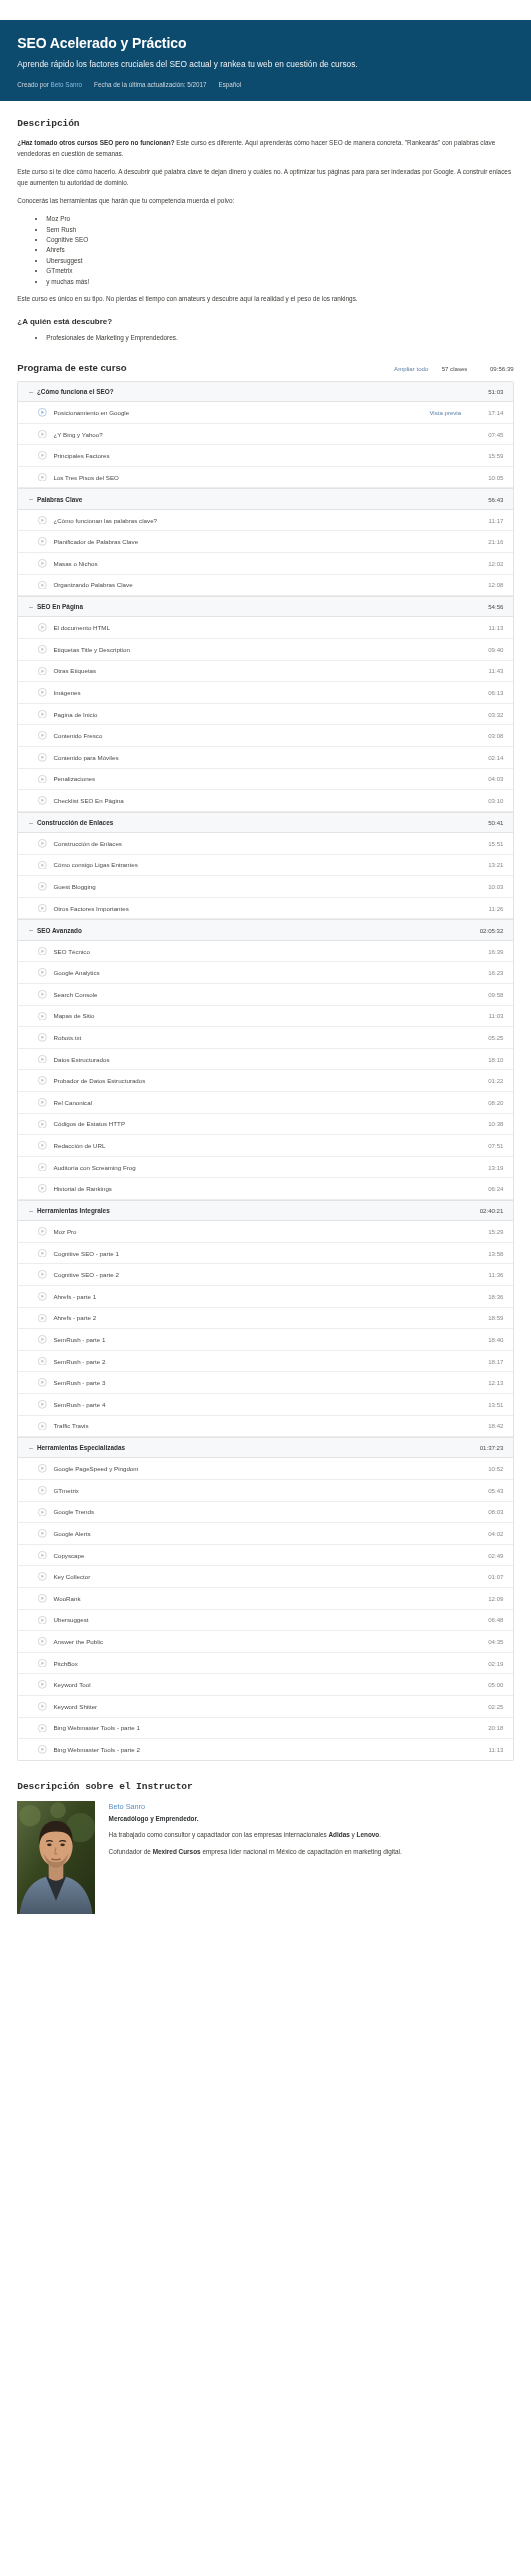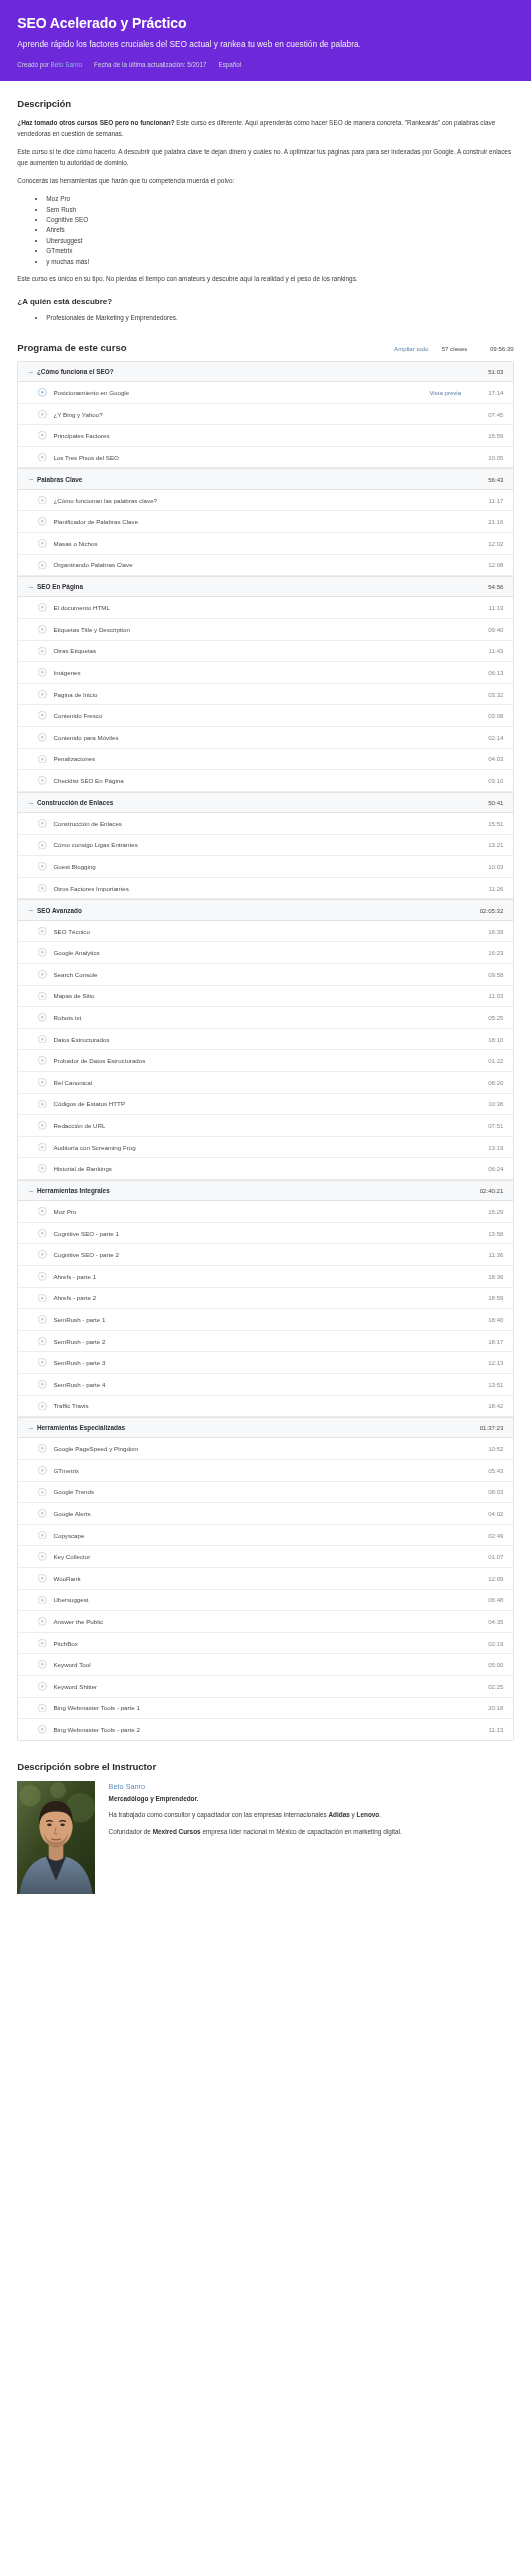--- a/index.html
+++ b/index.html
@@ -8,23 +8,24 @@
   body {
     width: 531px;
     font-family: "Liberation Sans", sans-serif;
     background: #ffffff;
     color: #3c3b37;
     -webkit-font-smoothing: antialiased;
   }
 
   
   .hero {
-    background: #6d28d9;
+    background: #0c4a6e;
     color: #ffffff;
     padding: 14.6px 17.3px 13.3px 17.3px;
+    margin-top: 20px;
   }
   .hero h1 {
     margin: 0 0 6.6px 0;
     font-size: 14px;
     font-weight: 700;
     letter-spacing: -0.1px;
     line-height: 1.2;
     color: #ffffff;
   }
   .hero .subtitle {
@@ -53,20 +54,21 @@
   .content {
     padding: 0 17.3px;
   }
 
   h2.section-title {
     font-size: 9.6px;
     font-weight: 700;
     color: #2d2f31;
     margin: 17.3px 0 9.3px 0;
     letter-spacing: -0.1px;
+    font-family: Liberation Mono, monospace;
   }
 
   .desc p {
     font-size: 6.4px;
     line-height: 1.62;
     margin: 0 0 8px 0;
     color: #3c3b37;
   }
   .desc p strong { font-weight: 700; color: #2d2f31; }
 
@@ -249,21 +251,21 @@
     margin: 0 0 7.3px 0;
     color: #3c3b37;
   }
   .instructor-text p.bio strong { font-weight: 700; color: #2d2f31; }
 </style>
 </head>
 <body>
 
 <header class="hero">
   <h1>SEO Acelerado y Práctico</h1>
-  <p class="subtitle">Aprende rápido los factores cruciales del SEO actual y rankea tu web en cuestión de palabra.</p>
+  <p class="subtitle">Aprende rápido los factores cruciales del SEO actual y rankea tu web en cuestión de cursos.</p>
   <div class="meta">
     <span class="meta-item">
       <span>Creado por</span>
       <a class="author-link" href="#">Beto Sanro</a>
     </span>
     <span class="meta-item">Fecha de la última actualización: 5/2017</span>
     <span class="meta-item">Español</span>
   </div>
 </header>
 

